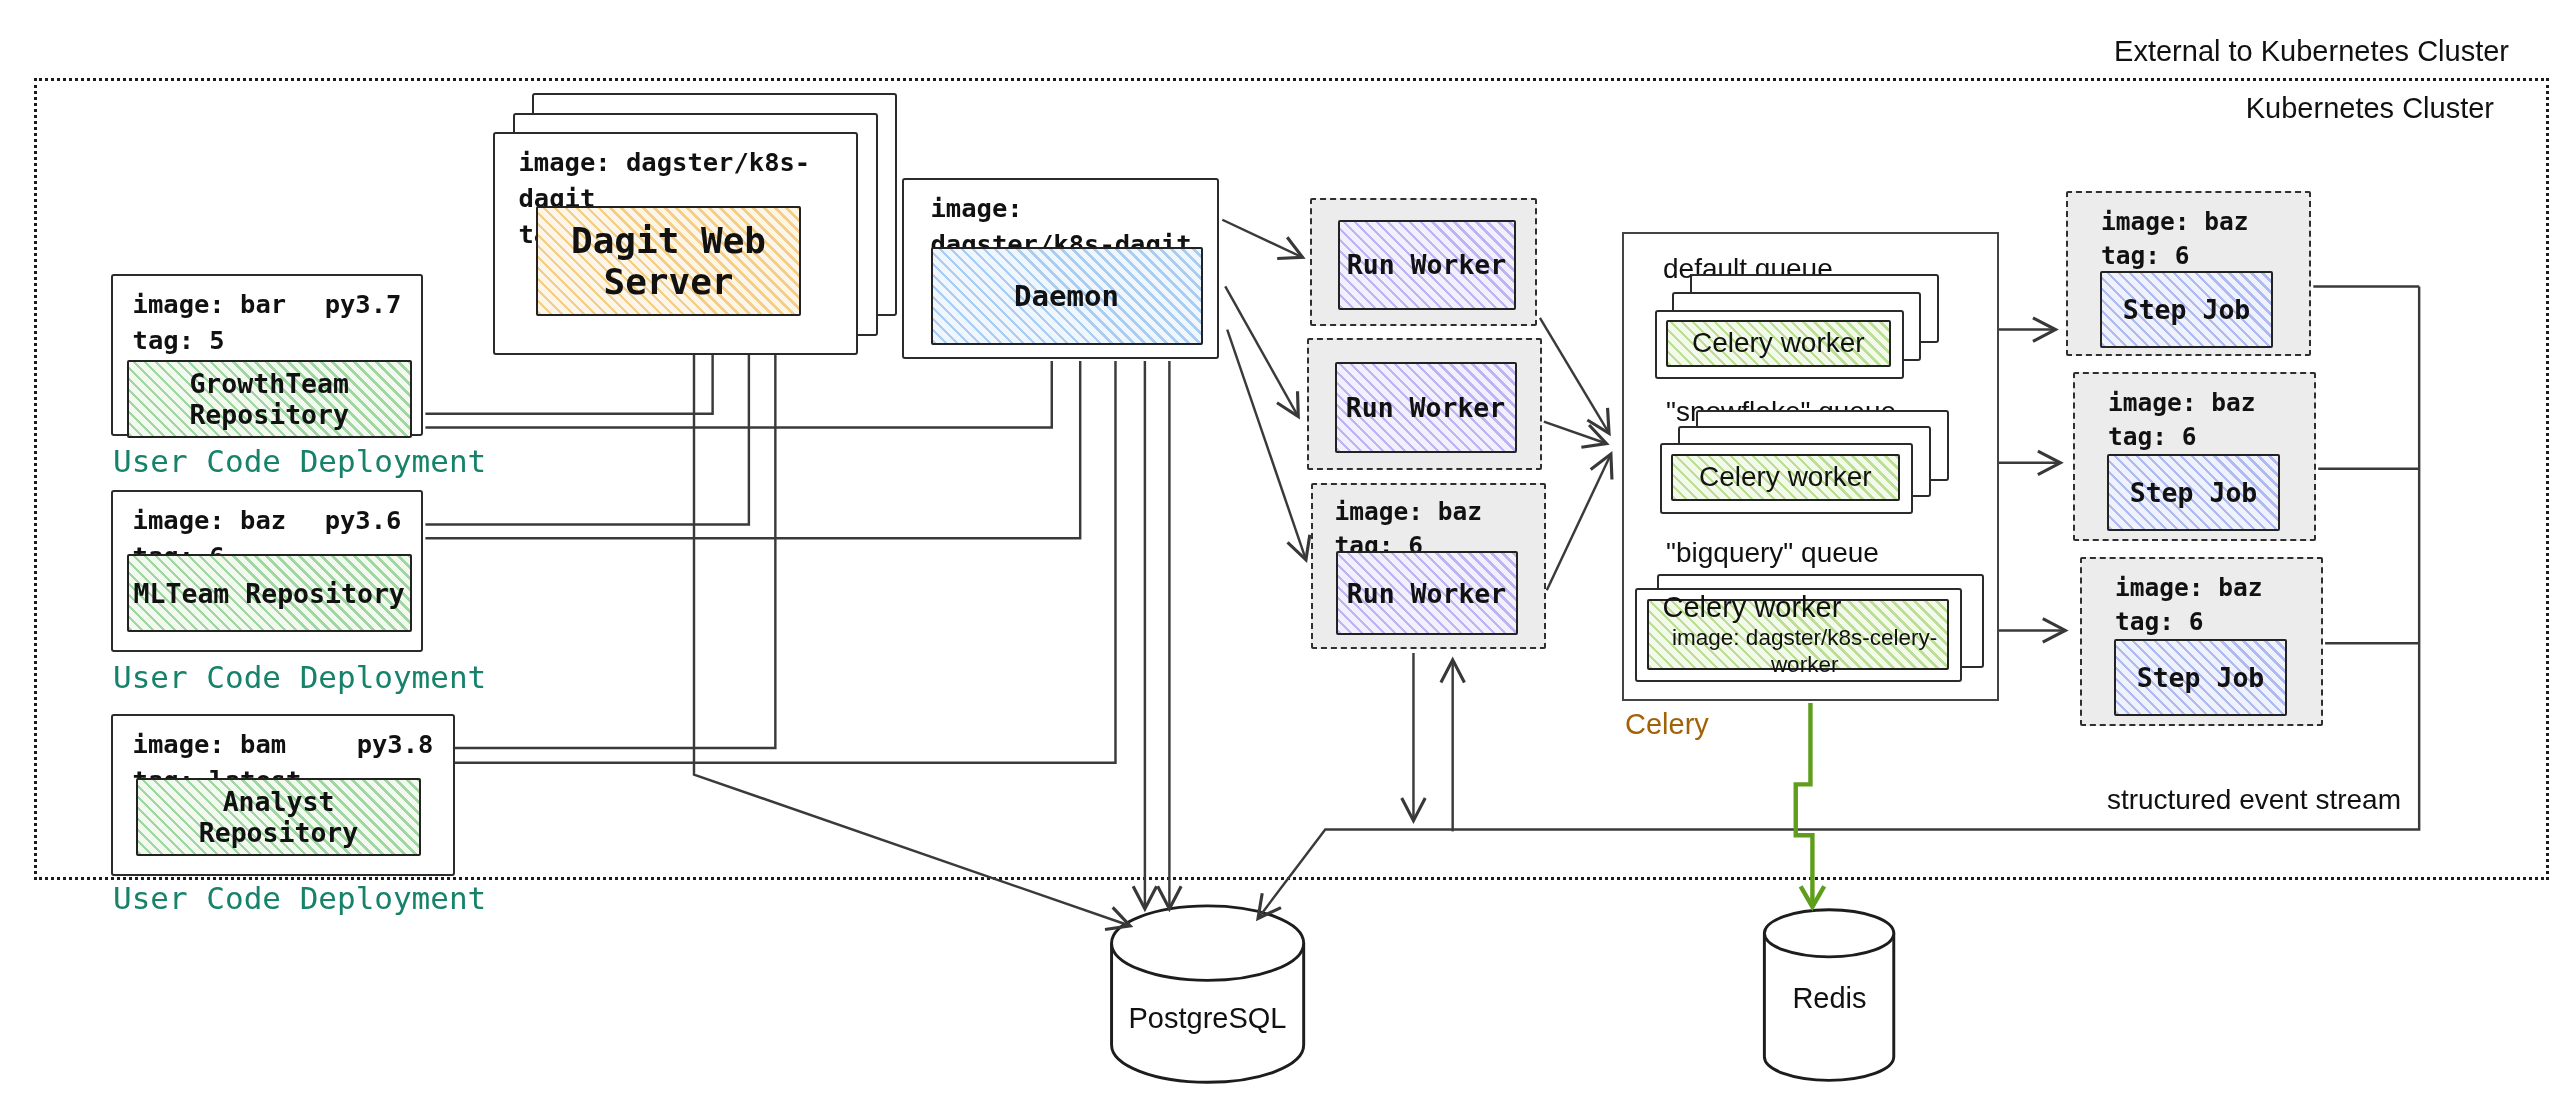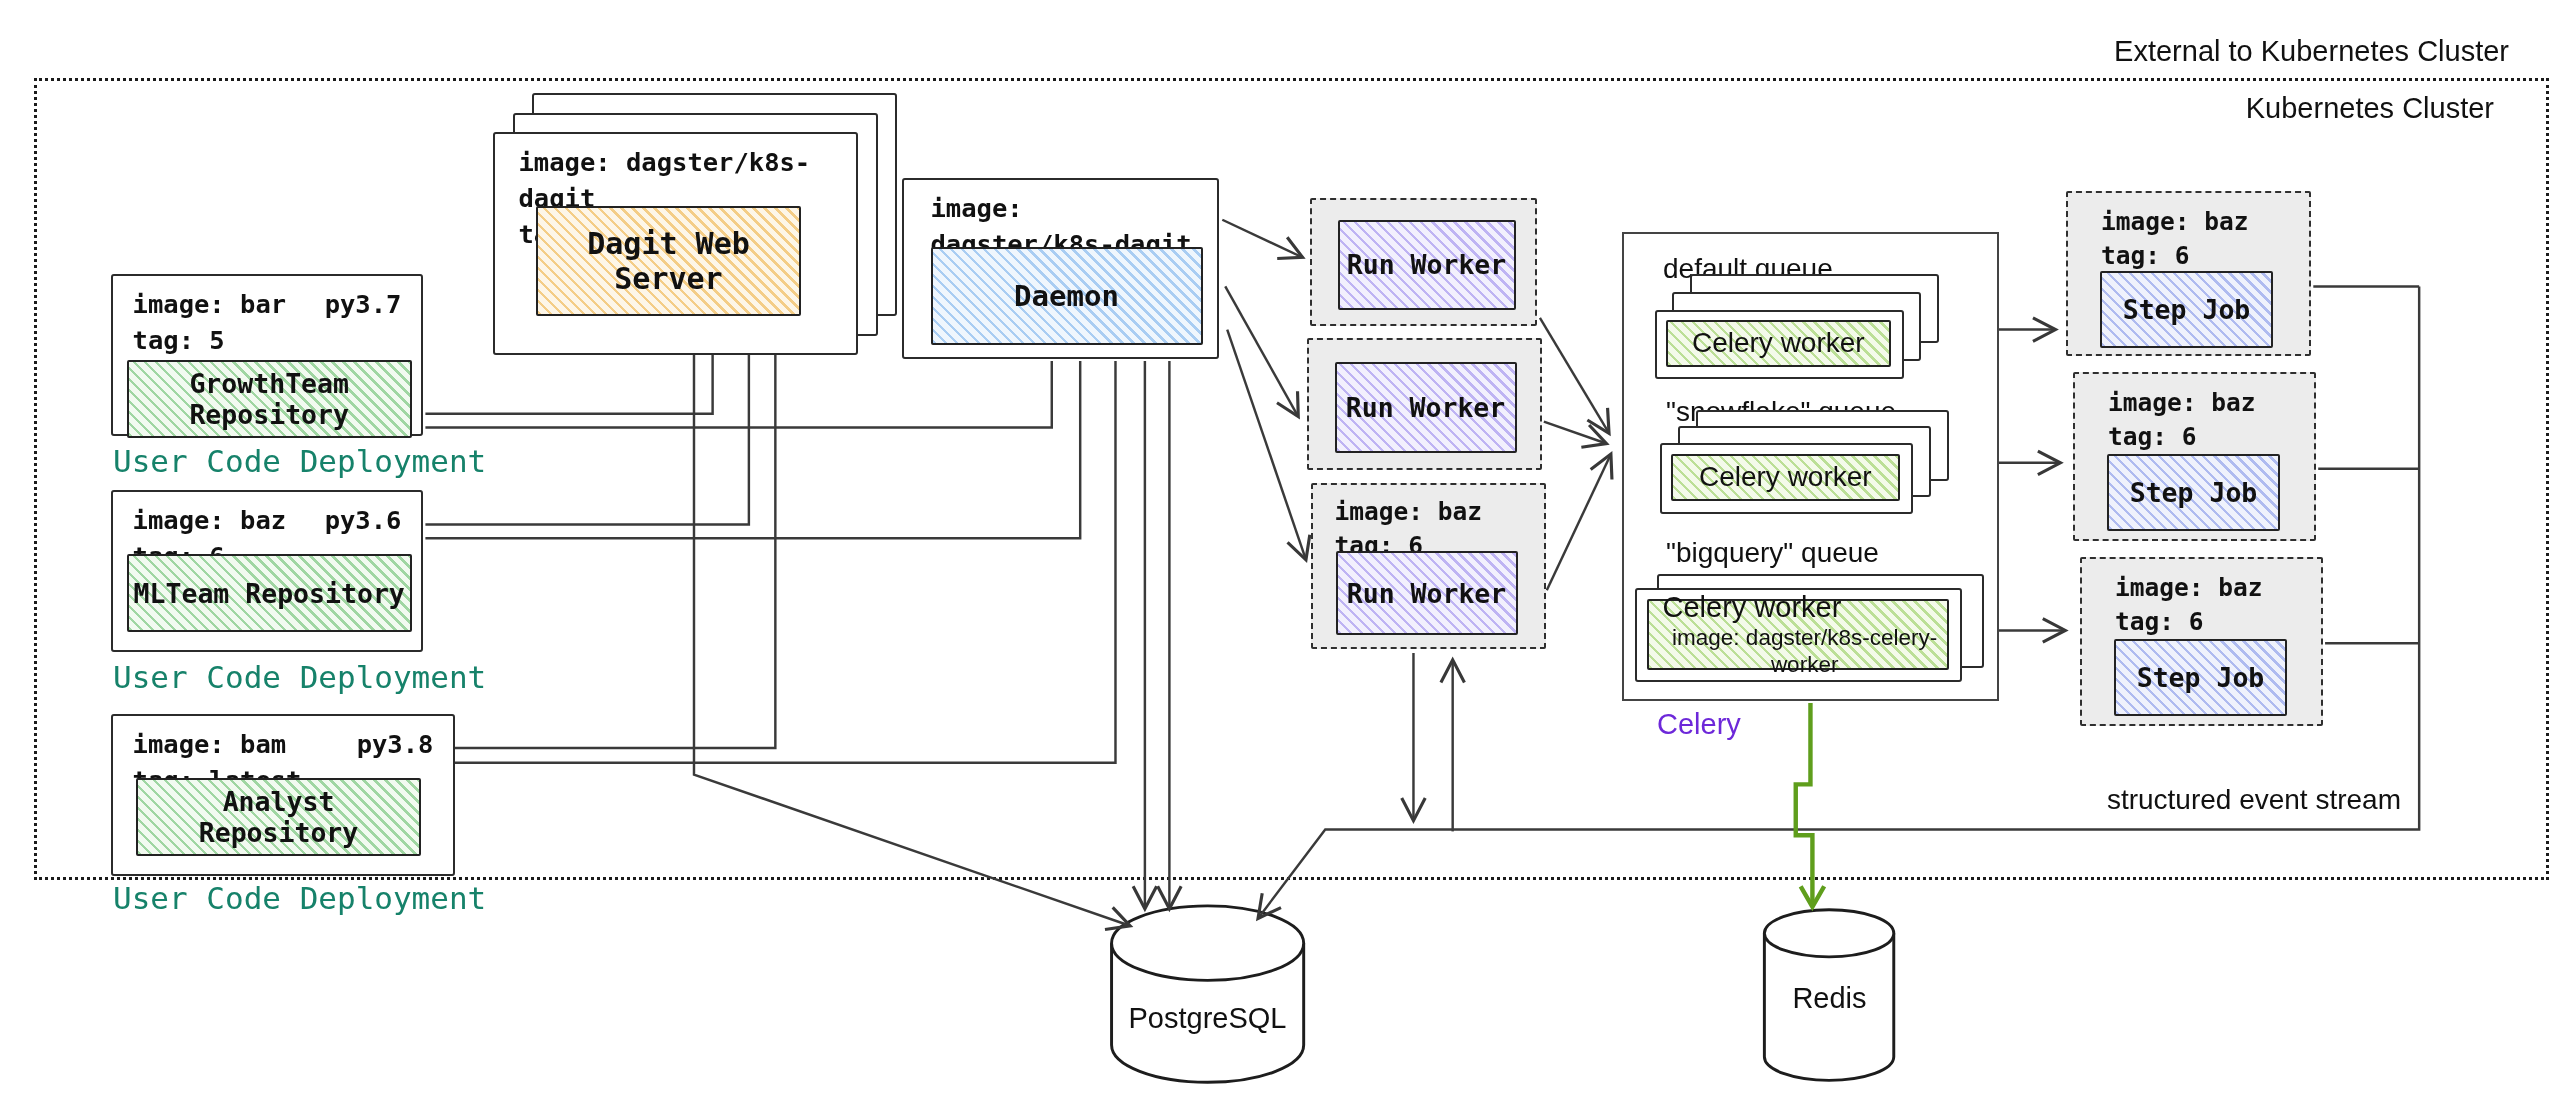--- a/index.html
+++ b/index.html
@@ -134,21 +134,21 @@
 
   <div class="layer" style="left:532px;top:93px;width:365px;height:223px;"></div>
   <div class="layer" style="left:513px;top:113px;width:365px;height:223px;"></div>
   <div class="card" style="left:493px;top:132px;width:365px;height:223px;">
     <div class="meta mono" style="left:23.5px;">
       <div>
         <div>image: dagster/k8s-dagit</div>
         <div>tag: 0.11.0</div>
       </div>
     </div>
-    <div class="innerbox hatch-orange mono" style="left:41px;top:72px;width:265px;height:110px;font-size:30px;">Dagit Web Server</div>
+    <div class="innerbox hatch-orange mono" style="left:41px;top:72px;width:265px;height:110px;font-size:36px;">Dagit Web Server</div>
   </div>
 
   <div class="card" style="left:902px;top:178px;width:317px;height:181px;">
     <div class="meta mono" style="left:26.5px;">
       <div>
         <div>image: dagster/k8s-dagit</div>
         <div>tag: 0.11.0</div>
       </div>
     </div>
     <div class="innerbox hatch-blue mono" style="left:26.5px;top:67px;width:272px;height:98px;font-size:29px;">Daemon</div>
@@ -186,21 +186,21 @@
 
   <div class="qlabel sans" style="left:1666px;top:537px;">"bigquery" queue</div>
   <div class="layer" style="left:1657px;top:574px;width:327px;height:94px;"></div>
   <div class="card" style="left:1635px;top:588px;width:327px;height:94px;">
     <div class="innerbox hatch-cel sans" style="left:9.8px;top:8.8px;width:302px;height:71px;flex-direction:column;align-items:flex-start;justify-content:center;padding-left:13.7px;font-weight:400;">
       <div style="font-size:29px;line-height:1.15;">Celery worker</div>
       <div style="font-size:22.5px;line-height:1.2;">image: dagster/k8s-celery-worker</div>
     </div>
   </div>
 
-  <div class="biglabel sans" style="left:1625px;top:708px;color:#6d28d9;margin-left:32px;">Celery</div>
+  <div class="biglabel sans" style="left:1625px;top:708px;color:#a16207;">Celery</div>
 
   <div class="pod" style="left:2066px;top:191px;width:245px;height:165px;">
     <div class="mono" style="position:absolute;left:33px;top:11.8px;font-size:24.5px;font-weight:700;line-height:1.4;">
       <div>image: baz</div>
       <div>tag: 6</div>
     </div>
     <div class="innerbox hatch-step mono" style="left:32px;top:78px;width:173px;height:77px;font-size:26.5px;">Step Job</div>
   </div>
   <div class="pod" style="left:2073px;top:372px;width:243px;height:169px;">
     <div class="mono" style="position:absolute;left:33px;top:11.8px;font-size:24.5px;font-weight:700;line-height:1.4;">

